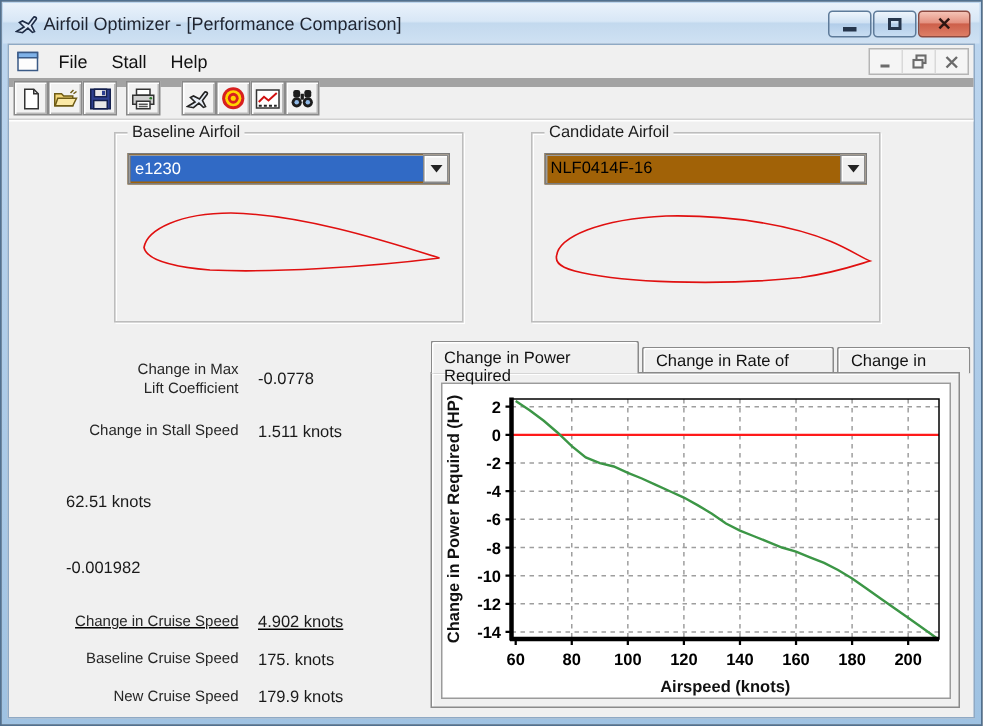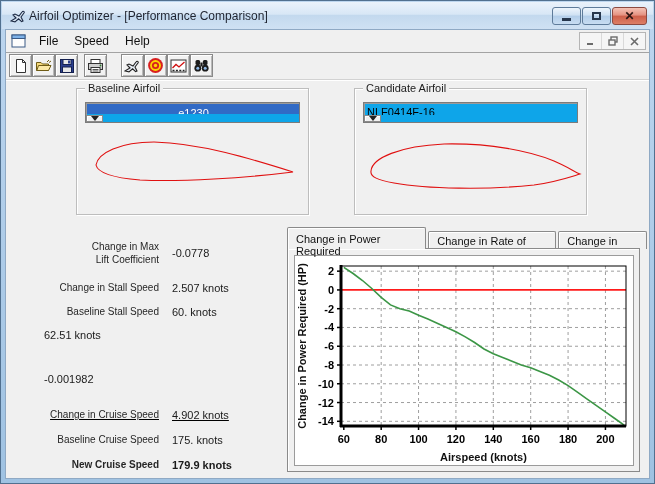--- a/index.html
+++ b/index.html
@@ -15,38 +15,38 @@
     background:linear-gradient(#eef5fc,#cfe1f3 45%,#b2cde9 50%,#c8ddf2);
     display:flex;align-items:center;justify-content:center;box-sizing:border-box;}
   .wbtn.close{width:35px;border-color:#8c4a41;
     background:linear-gradient(#f4c3b6,#e49180 45%,#cd5f4a 50%,#dd7e66);}
   .glyph-min{width:9px;height:3px;background:#26364c;margin-top:7px;}
   .glyph-restore{width:9px;height:8px;border:2px solid #26364c;box-sizing:border-box;}
   .glyph-close{font-size:12px;font-weight:bold;color:#2d1512;line-height:1;}
   
   .app-body{position:absolute;top:28px;left:4px;right:4px;bottom:4px;background:#f0f0f0;border:1px solid #8fa9c4;box-sizing:border-box;}
   
-  .menubar{position:absolute;top:0;left:0;right:0;height:22px;display:flex;align-items:center;border-bottom:1px solid #a3a3a3;}
+  .menubar{position:absolute;top:0;left:0;right:0;height:22px;display:flex;align-items:center;border-bottom:6px solid #a3a3a3;}
   .mdi-doc-icon{margin:0 4px 0 5px;}
   .menu-item{font-size:12px;color:#111;padding:3px 8px;}
   .mdi-btns{position:absolute;right:3px;top:2px;display:flex;border:1px solid #b5b5b5;background:#f5f5f5;}
   .mbtn{width:21px;height:16px;display:flex;align-items:center;justify-content:center;border-left:1px solid #d9d9d9;}
   .mbtn:first-child{border-left:none;}
   
   .toolbar{position:absolute;top:22px;left:0;right:0;height:27px;display:flex;align-items:center;padding-left:3px;
     border-bottom:1px solid #d2d2d2;box-shadow:0 1px 0 #fff;}
   .tbtn{width:23px;height:23px;background:#f2f2f2;border:1px solid #8a8a8a;box-sizing:border-box;
     box-shadow:inset 1px 1px 0 #fff, inset -1px -1px 0 #b9b9b9;display:flex;align-items:center;justify-content:center;margin-right:0px;}
   .tsep{width:6px;}
   .tsep2{width:14px;}
   
   .groupbox{position:absolute;border:1px solid #bdbdbd;box-shadow:inset 1px 1px 0 #fff,1px 1px 0 #fff;box-sizing:border-box;}
   .groupbox .legend{position:absolute;top:-7px;left:8px;background:#f0f0f0;padding:0 3px;font-size:11px;color:#1c1c1c;}
-  .combo{position:absolute;left:8px;top:13px;right:8px;height:21px;background:#0ea5e9;
-    border:1px solid #7b7b7b;box-shadow:inset 1px 1px 0 #9b9b9b;box-sizing:border-box;display:flex;flex-direction:column;}
+  .combo{position:absolute;left:8px;top:13px;right:8px;height:21px;background:#a16207;
+    border:1px solid #7b7b7b;box-shadow:inset 1px 1px 0 #9b9b9b;box-sizing:border-box;display:flex;}
   .combo .sel{flex:1;font-size:11px;color:#000;padding:3px 2px 0 3px;white-space:nowrap;overflow:hidden;}
   .combo.hl .sel{background:#316ac5;color:#fff;margin:1px 0 1px 1px;}
   .combo .drop{width:17px;background:#f0f0f0;border:1px solid #8a8a8a;box-shadow:inset 1px 1px 0 #fff;
     display:flex;align-items:center;justify-content:center;box-sizing:border-box;}
   .arrow-down{width:0;height:0;border-left:4px solid transparent;border-right:4px solid transparent;border-top:5px solid #222;}
   .foil{position:absolute;left:3px;top:40px;}
   
   .stats{position:absolute;left:25px;top:209px;width:265px;height:245px;}
   .srow{position:absolute;display:flex;align-items:center;width:100%;}
   .slabel{width:128px;text-align:right;font-size:10px;color:#262626;white-space:pre-line;line-height:13px;}
@@ -86,21 +86,21 @@
   </div>
 
   <div class="app-body">
 
     <div class="menubar">
       <svg class="mdi-doc-icon" width="16" height="15" viewBox="0 0 16 15">
         <rect x="1" y="1" width="13" height="12" fill="#fdfdfd" stroke="#3a5a86"></rect>
         <rect x="1" y="1" width="13" height="3.5" fill="#7fb2e8" stroke="#3a5a86"></rect>
       </svg>
       <span class="menu-item">File</span>
-      <span class="menu-item">Speed</span>
+      <span class="menu-item">Stall</span>
       <span class="menu-item">Help</span>
       <div class="mdi-btns">
         <div class="mbtn">
           <svg width="9" height="9" viewBox="0 0 9 9">
               <rect x="1" y="6" width="6" height="2" fill="#6b6b6b"></rect>
             </svg>
         </div>
         <div class="mbtn">
           <svg width="10" height="10" viewBox="0 0 10 10">
             <rect x="3" y="1" width="6" height="5" fill="none" stroke="#6b6b6b" stroke-width="1.4"></rect>
@@ -175,21 +175,21 @@
           <rect x="9.9" y="2" width="4.6" height="5" rx="1.5" fill="#1c1c1c"></rect>
           <circle cx="4.8" cy="10.2" r="3.4" fill="#1c1c1c"></circle>
           <circle cx="12.2" cy="10.2" r="3.4" fill="#1c1c1c"></circle>
           <rect x="7.4" y="4.5" width="2.2" height="4" fill="#1c1c1c"></rect>
           <circle cx="4.8" cy="10.2" r="1.5" fill="#8fb8e6"></circle>
           <circle cx="12.2" cy="10.2" r="1.5" fill="#8fb8e6"></circle>
         </svg>
       </div>
     </div>
 
-    <div class="groupbox" style="left:70px;top:58px;width:233px;height:127px;text-align:center;">
+    <div class="groupbox" style="left:70px;top:58px;width:233px;height:127px;">
       <span class="legend">Baseline Airfoil</span>
       <div class="combo hl">
         <div class="sel">e1230</div>
         <div class="drop">
             <div class="arrow-down"></div>
           </div>
       </div>
       <svg class="foil" width="226" height="84" viewBox="0 0 226 84">
         <path d="M 16 36 C 18 24, 40 13, 74 13 C 120 14, 172 30, 213 43 C 166 49, 100 53, 60 51 C 36 49, 18 45, 16 36 Z" fill="none" stroke="#e01010" stroke-width="1.1"></path>
       </svg>
@@ -209,41 +209,37 @@
     </div>
 
     <div class="stats">
       <div class="srow" style="top:0px;height:28px;">
         <div class="slabel">Change in Max
 Lift Coefficient</div>
         <div class="svalue">-0.0778</div>
       </div>
       <div class="srow" style="top:42px;">
         <div class="slabel">Change in Stall Speed</div>
-        <div class="svalue">2.507 knots</div>
-      </div>
-      <div class="srow" style="top:66px;">
-        <div class="slabel">Baseline Stall Speed</div>
-        <div class="svalue">60. knots</div>
+        <div class="svalue">1.511 knots</div>
       </div>
       <div class="srow" style="top:90px;">
         <div class="svalue">62.51 knots</div>
       </div>
       <div class="srow" style="top:126px;height:28px;">
         <div class="svalue">-0.001982</div>
       </div>
       <div class="srow" style="top:169px;text-decoration:underline;">
         <div class="slabel">Change in Cruise Speed</div>
         <div class="svalue">4.902 knots</div>
       </div>
       <div class="srow" style="top:194px;">
         <div class="slabel">Baseline Cruise Speed</div>
         <div class="svalue">175. knots</div>
       </div>
-      <div class="srow" style="top:219px;font-weight:bold;">
+      <div class="srow" style="top:219px;">
         <div class="slabel">New Cruise Speed</div>
         <div class="svalue">179.9 knots</div>
       </div>
     </div>
 
     <div class="tabstrip">
       <div class="tab active">Change in Power Required</div>
       <div class="tab">Change in Rate of Climb</div>
       <div class="tab">Change in Drag</div>
     </div>

